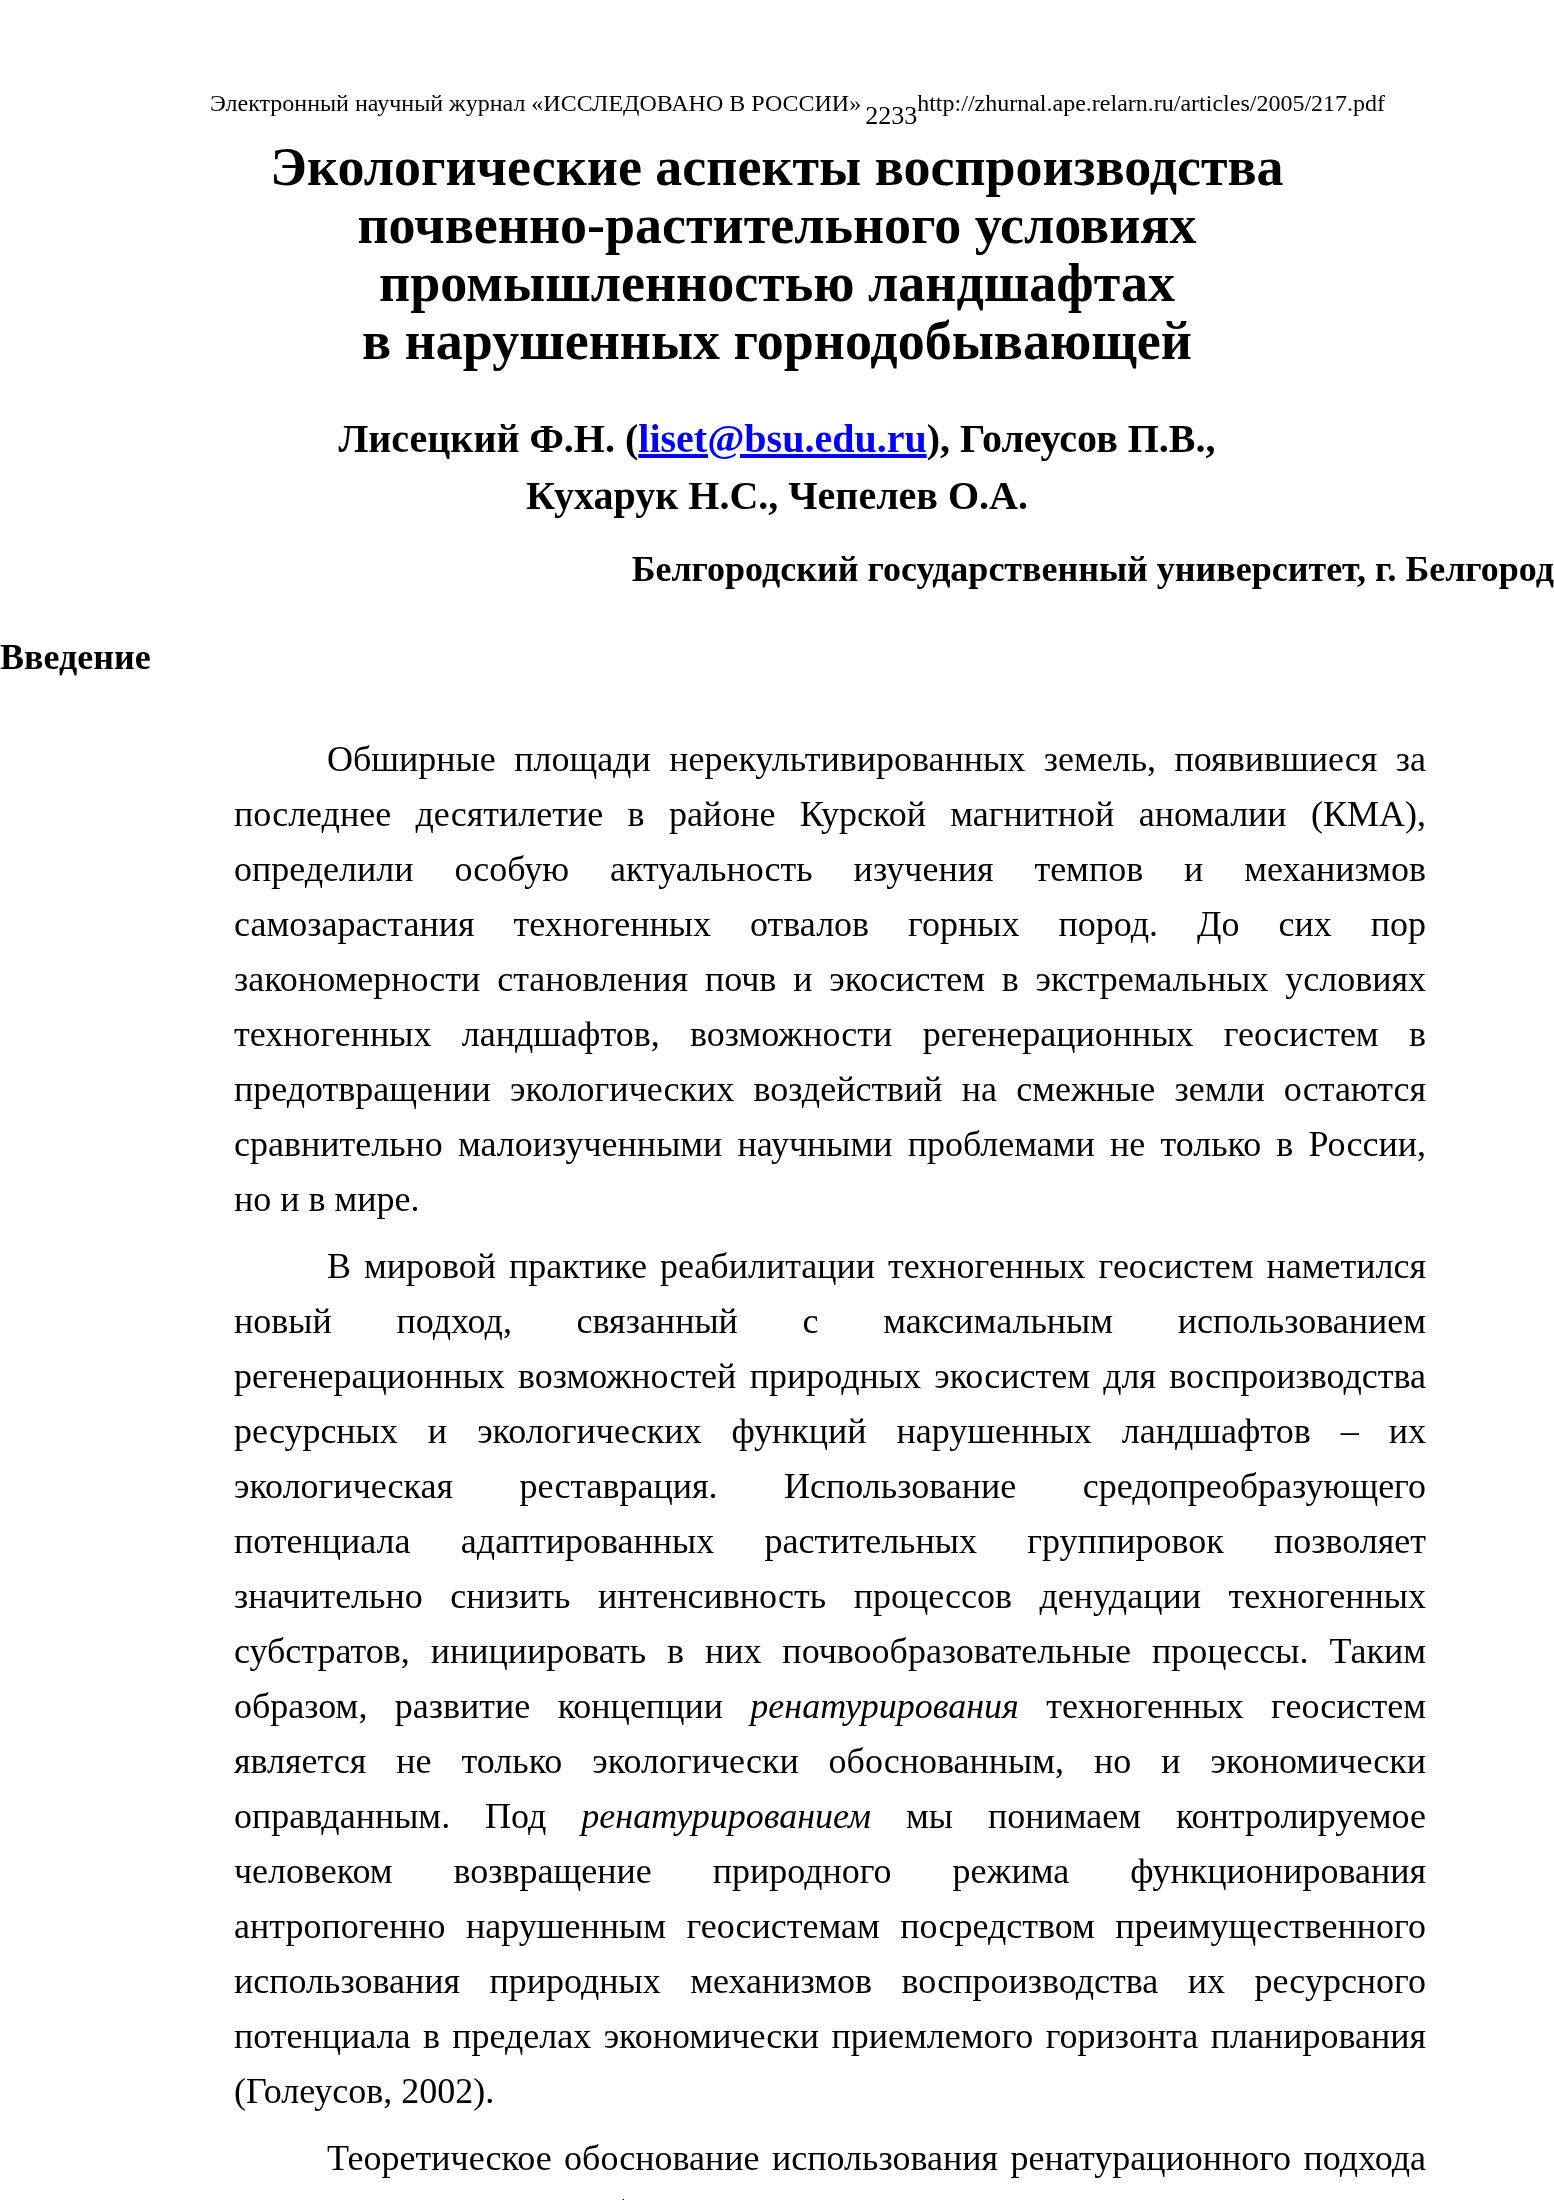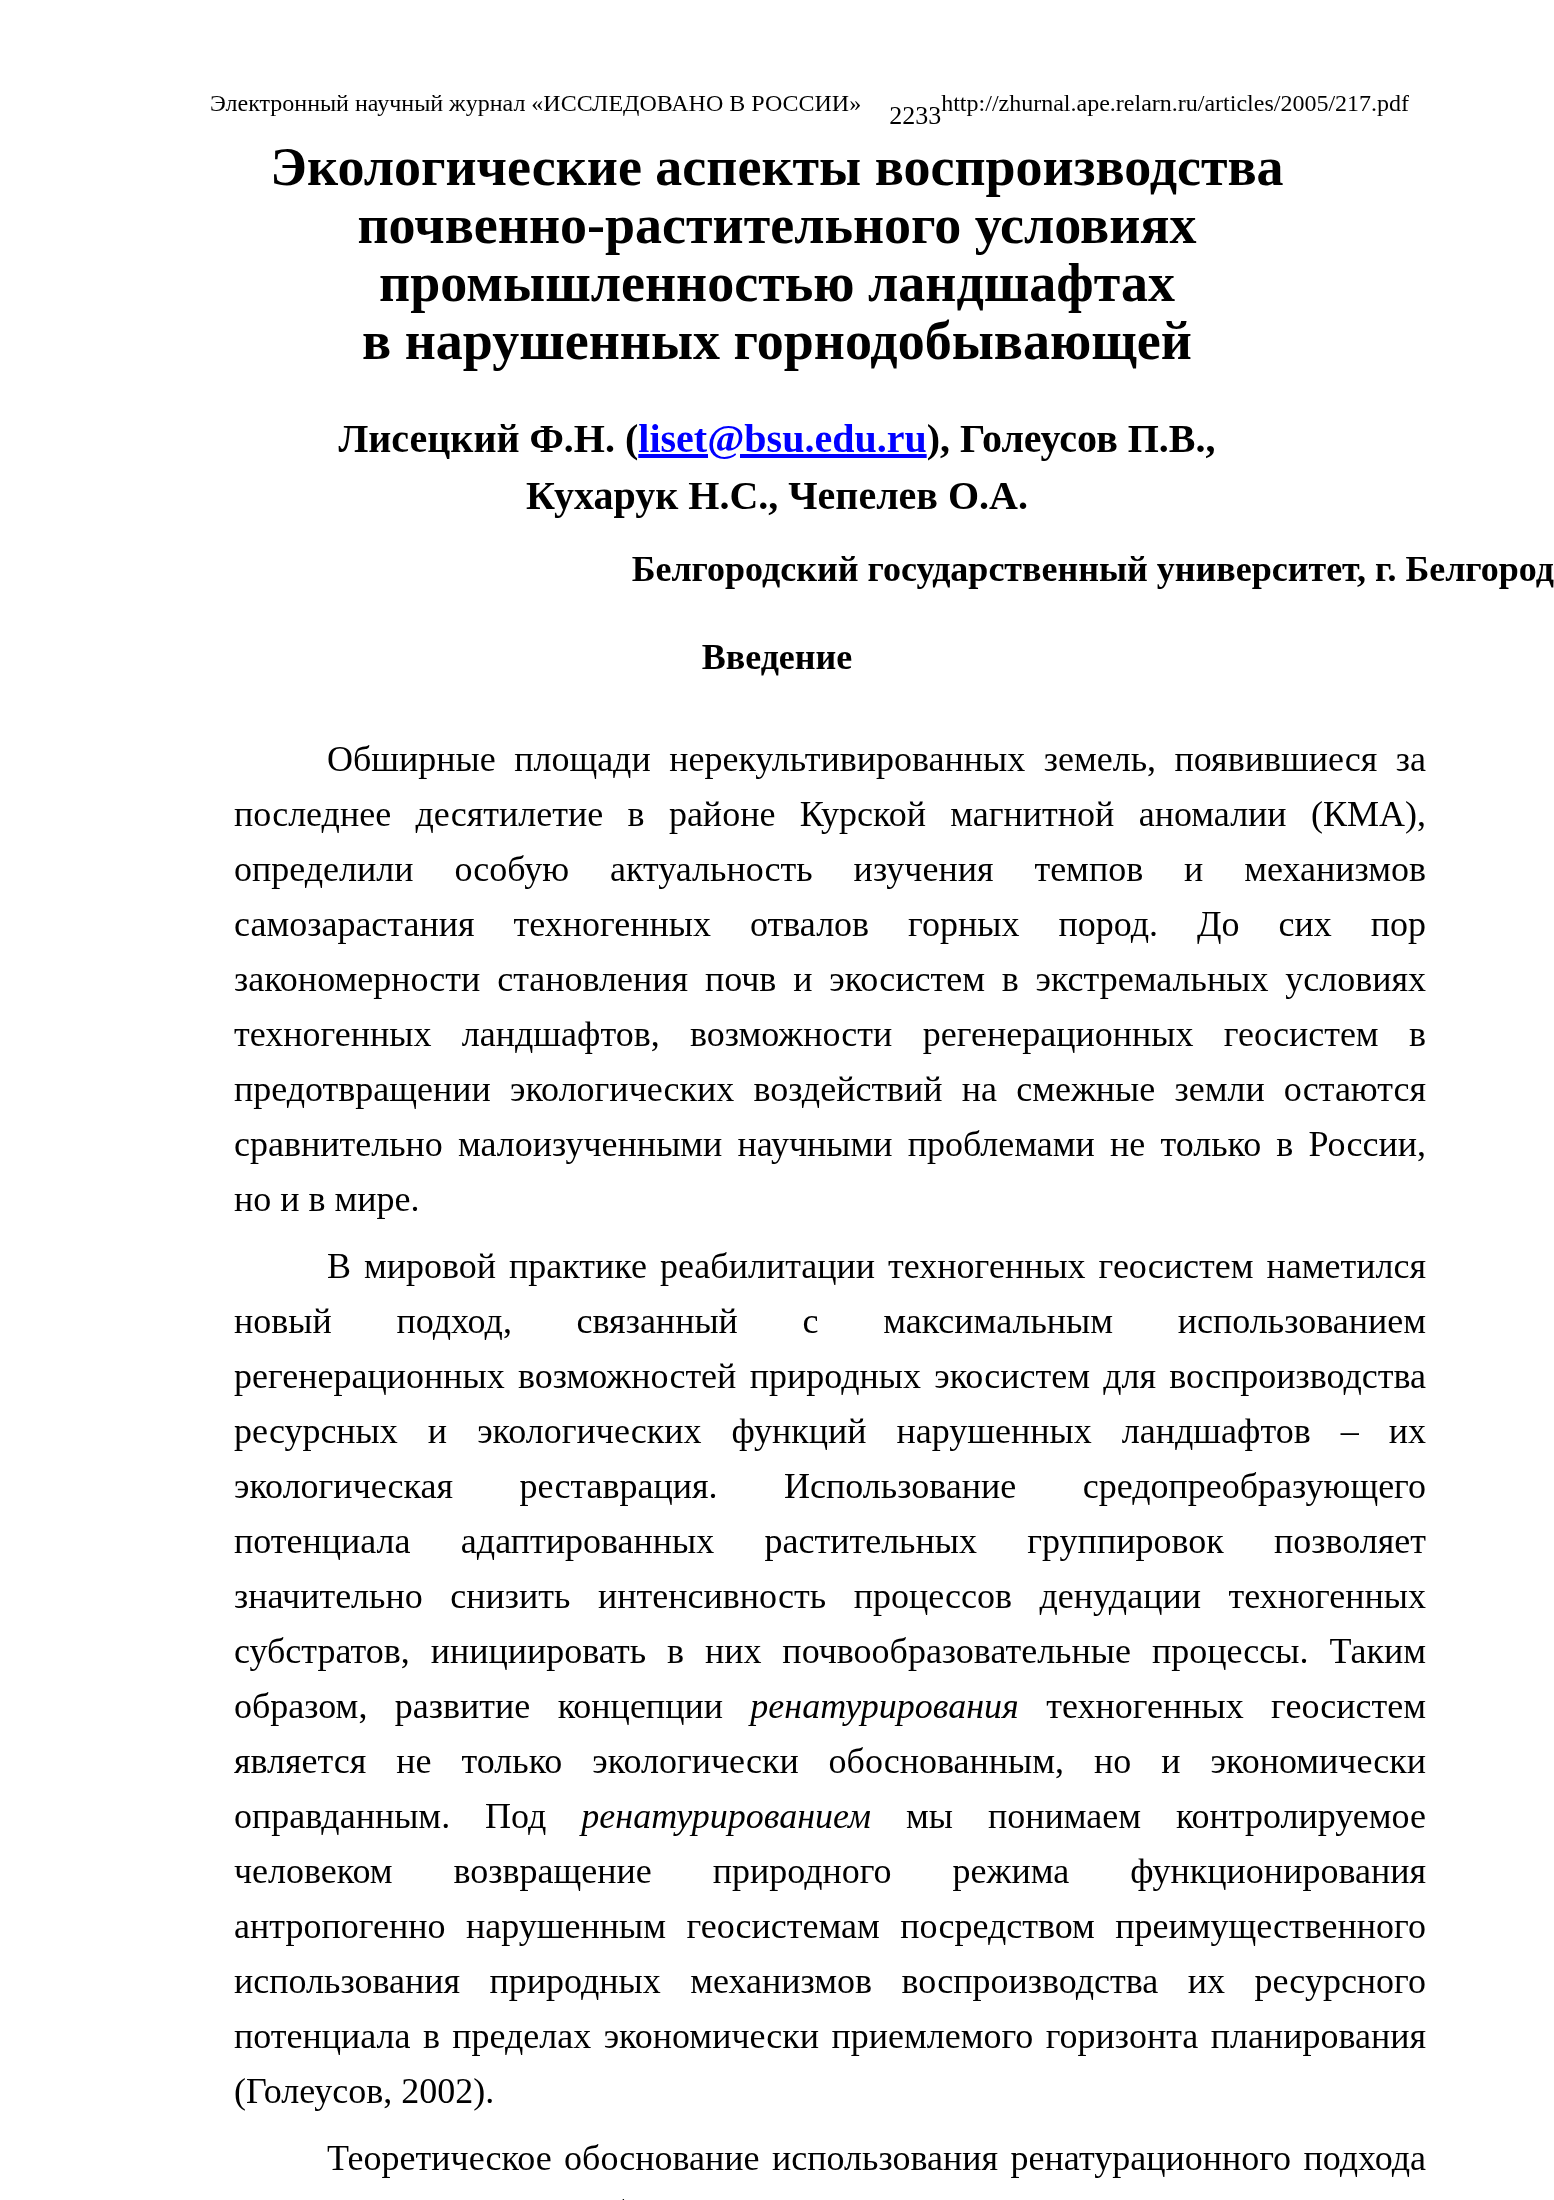--- a/index.html
+++ b/index.html
@@ -9,40 +9,40 @@
     color: #000000;
     font-family: "Liberation Serif", serif;
     position: relative;
     overflow: hidden;
   }
   .header {
     position: absolute; top: 90px; left: 210px; width: 1024px;
     display: flex; align-items: flex-start;
   }
   .header .journal { font-size: 24px; white-space: nowrap; }
-  .header .pagenum { font-size: 26px; margin-left: 28px; position: relative; top: 11px; }
+  .header .pagenum { font-size: 26px; margin-left: 4px; position: relative; top: 11px; }
   .header .url { font-size: 24px; margin-left: auto; white-space: nowrap; font-family: Liberation Serif, serif; }
   .title {
     position: absolute; top: 138px; left: 0; width: 100%;
     text-align: center; font-weight: bold;
     font-size: 54px; line-height: 58px;
   }
   .authors {
     position: absolute; top: 410px; left: 0; width: 100%;
     text-align: center; font-weight: bold;
     font-size: 40px; line-height: 57px;
   }
   .email-link { text-decoration: underline; cursor: pointer; }
   .affiliation {
     position: absolute; top: 548px; left: 0; width: 100%;
     text-align: right; font-weight: bold; font-size: 36px;
   }
   .section-heading {
     position: absolute; top: 636px; left: 0; width: 100%;
-    text-align: center; font-weight: bold; font-size: 36px;
+    font-weight: bold; font-size: 36px;
   }
   .body-text {
     position: absolute; top: 720px; left: 222px; width: 1216px;
     font-size: 36px; line-height: 55px;
     text-align: justify;
   }
   .body-text p { margin: 12px; text-indent: 93px; }
   .body-text p.continued { text-align-last: justify; }
 </style>
 </head>

